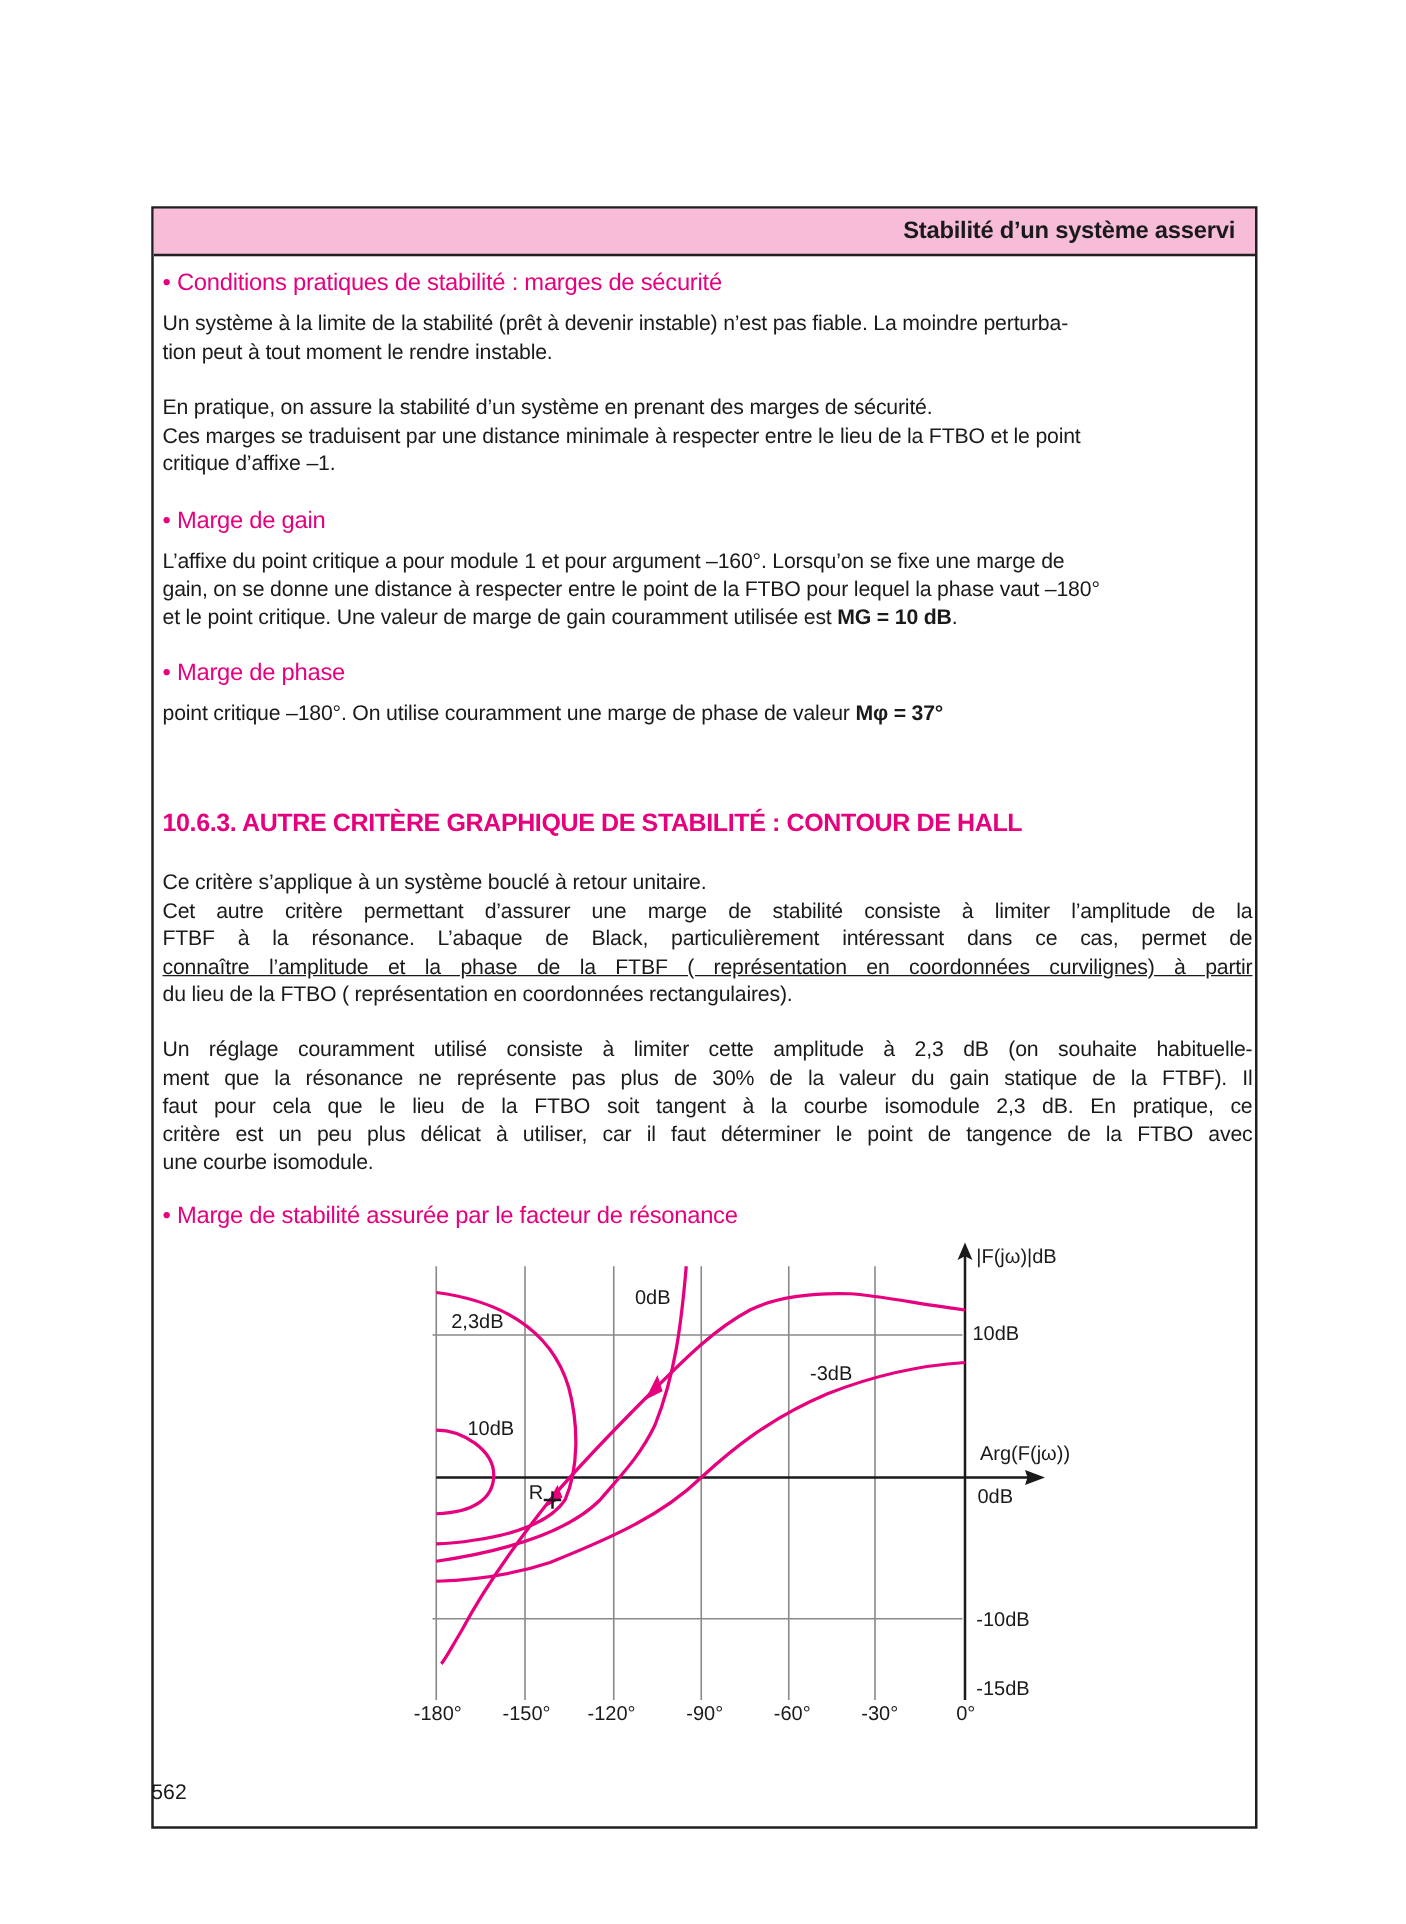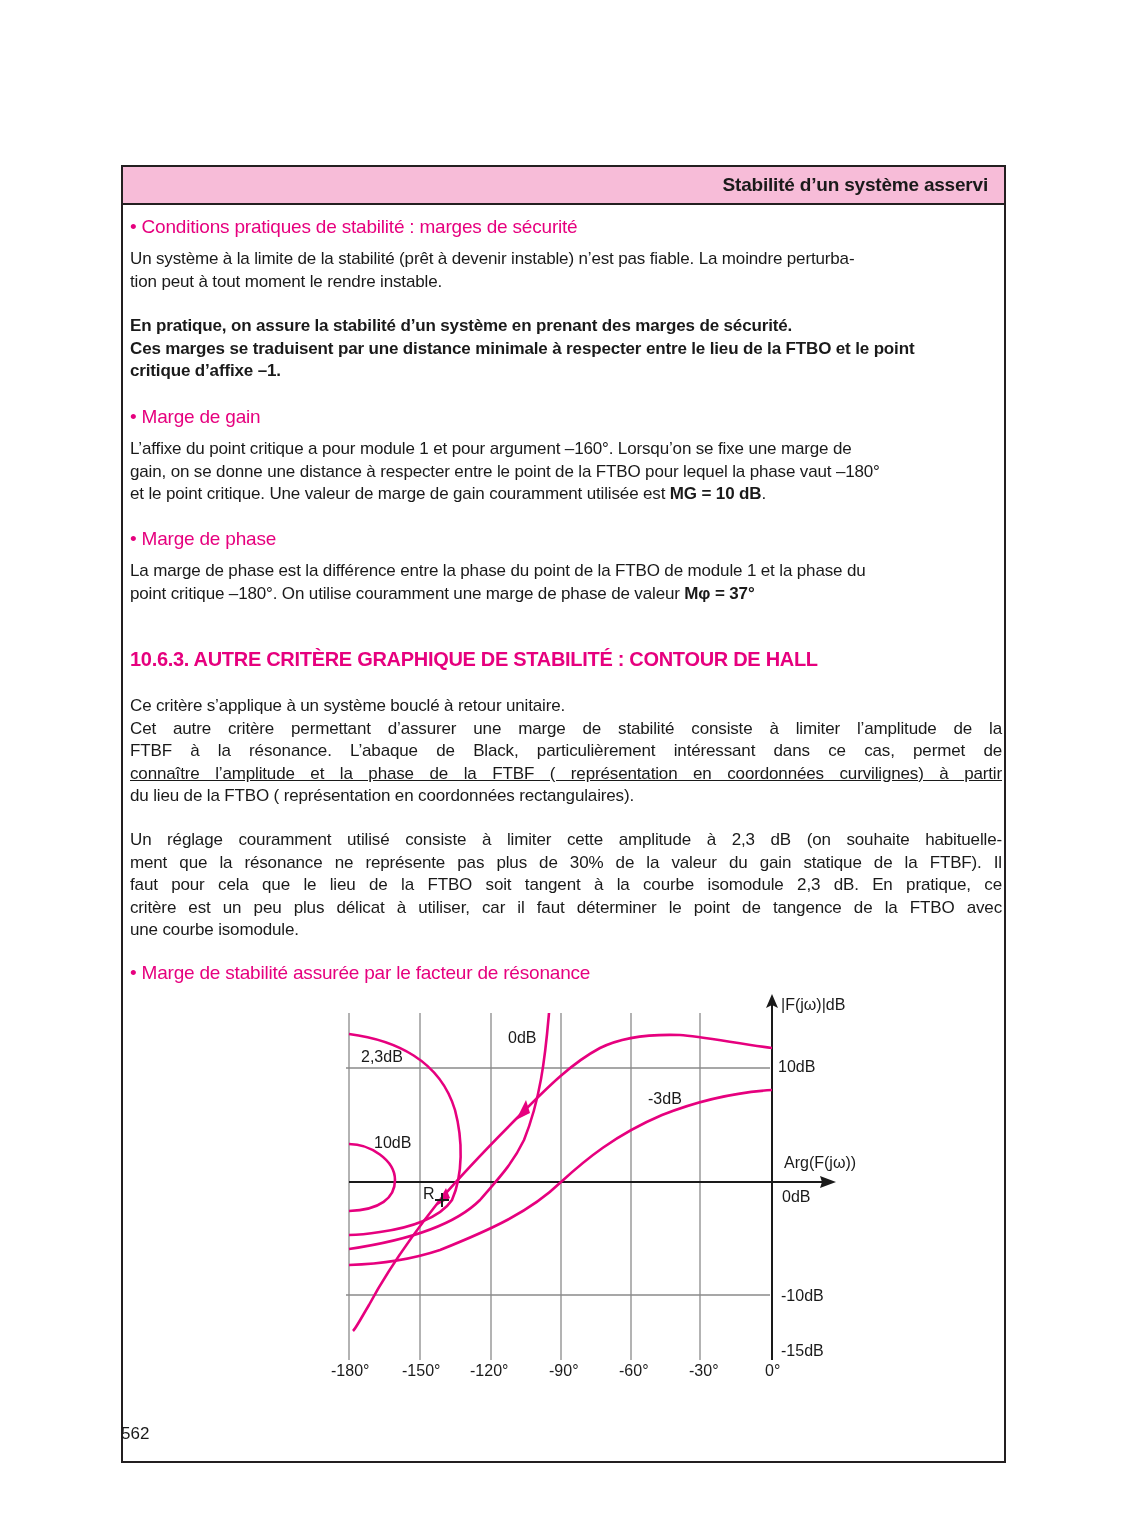--- a/index.html
+++ b/index.html
@@ -26,40 +26,39 @@
   </div>
 
   <div class="content">
     <div class="abs" style="top:9px;">
       <h2 class="h-pink">• Conditions pratiques de stabilité : marges de sécurité</h2>
     </div>
     <div class="abs" style="top:41px;">
       <p class="body">Un système à la limite de la stabilité (prêt à devenir instable) n’est pas fiable. La moindre perturba-</p>
       <p class="body">tion peut à tout moment le rendre instable.</p>
     </div>
-    <div class="abs" style="top:108px;font-weight:bold;">
+    <div class="abs" style="top:108px;">
       <p class="body">En pratique, on assure la stabilité d’un système en prenant des marges de sécurité.</p>
       <p class="body">Ces marges se traduisent par une distance minimale à respecter entre le lieu de la FTBO et le point</p>
       <p class="body">critique d’affixe –1.</p>
     </div>
 
     <div class="abs" style="top:199px;">
       <h2 class="h-pink">• Marge de gain</h2>
     </div>
     <div class="abs" style="top:231px;">
       <p class="body">L’affixe du point critique a pour module 1 et pour argument –160°. Lorsqu’on se fixe une marge de</p>
       <p class="body">gain, on se donne une distance à respecter entre le point de la FTBO pour lequel la phase vaut –180°</p>
       <p class="body"><span>et le point critique. Une valeur de marge de gain couramment utilisée est </span><b>MG = 10 dB</b><span>.</span></p>
     </div>
 
     <div class="abs" style="top:321px;">
       <h2 class="h-pink">• Marge de phase</h2>
     </div>
     <div class="abs" style="top:353px;">
-      <p class="body">La marge de phase est la différence entre la phase du point de la FTBO de module 1 et la phase du</p>
       <p class="body"><span>point critique –180°. On utilise couramment une marge de phase de valeur </span><b>Mφ = 37°</b></p>
     </div>
 
     <div class="abs" style="top:441px;">
       <h3 class="h-section">10.6.3. AUTRE CRITÈRE GRAPHIQUE DE STABILITÉ : CONTOUR DE HALL</h3>
     </div>
     <div class="abs" style="top:488px;">
       <p class="body">Ce critère s’applique à un système bouclé à retour unitaire.</p>
       <p class="body just" style="text-align-last:justify;">Cet autre critère permettant d’assurer une marge de stabilité consiste à limiter l’amplitude de la</p>
       <p class="body just" style="text-align-last:justify;">FTBF à la résonance. L’abaque de Black, particulièrement intéressant dans ce cas, permet de</p>

